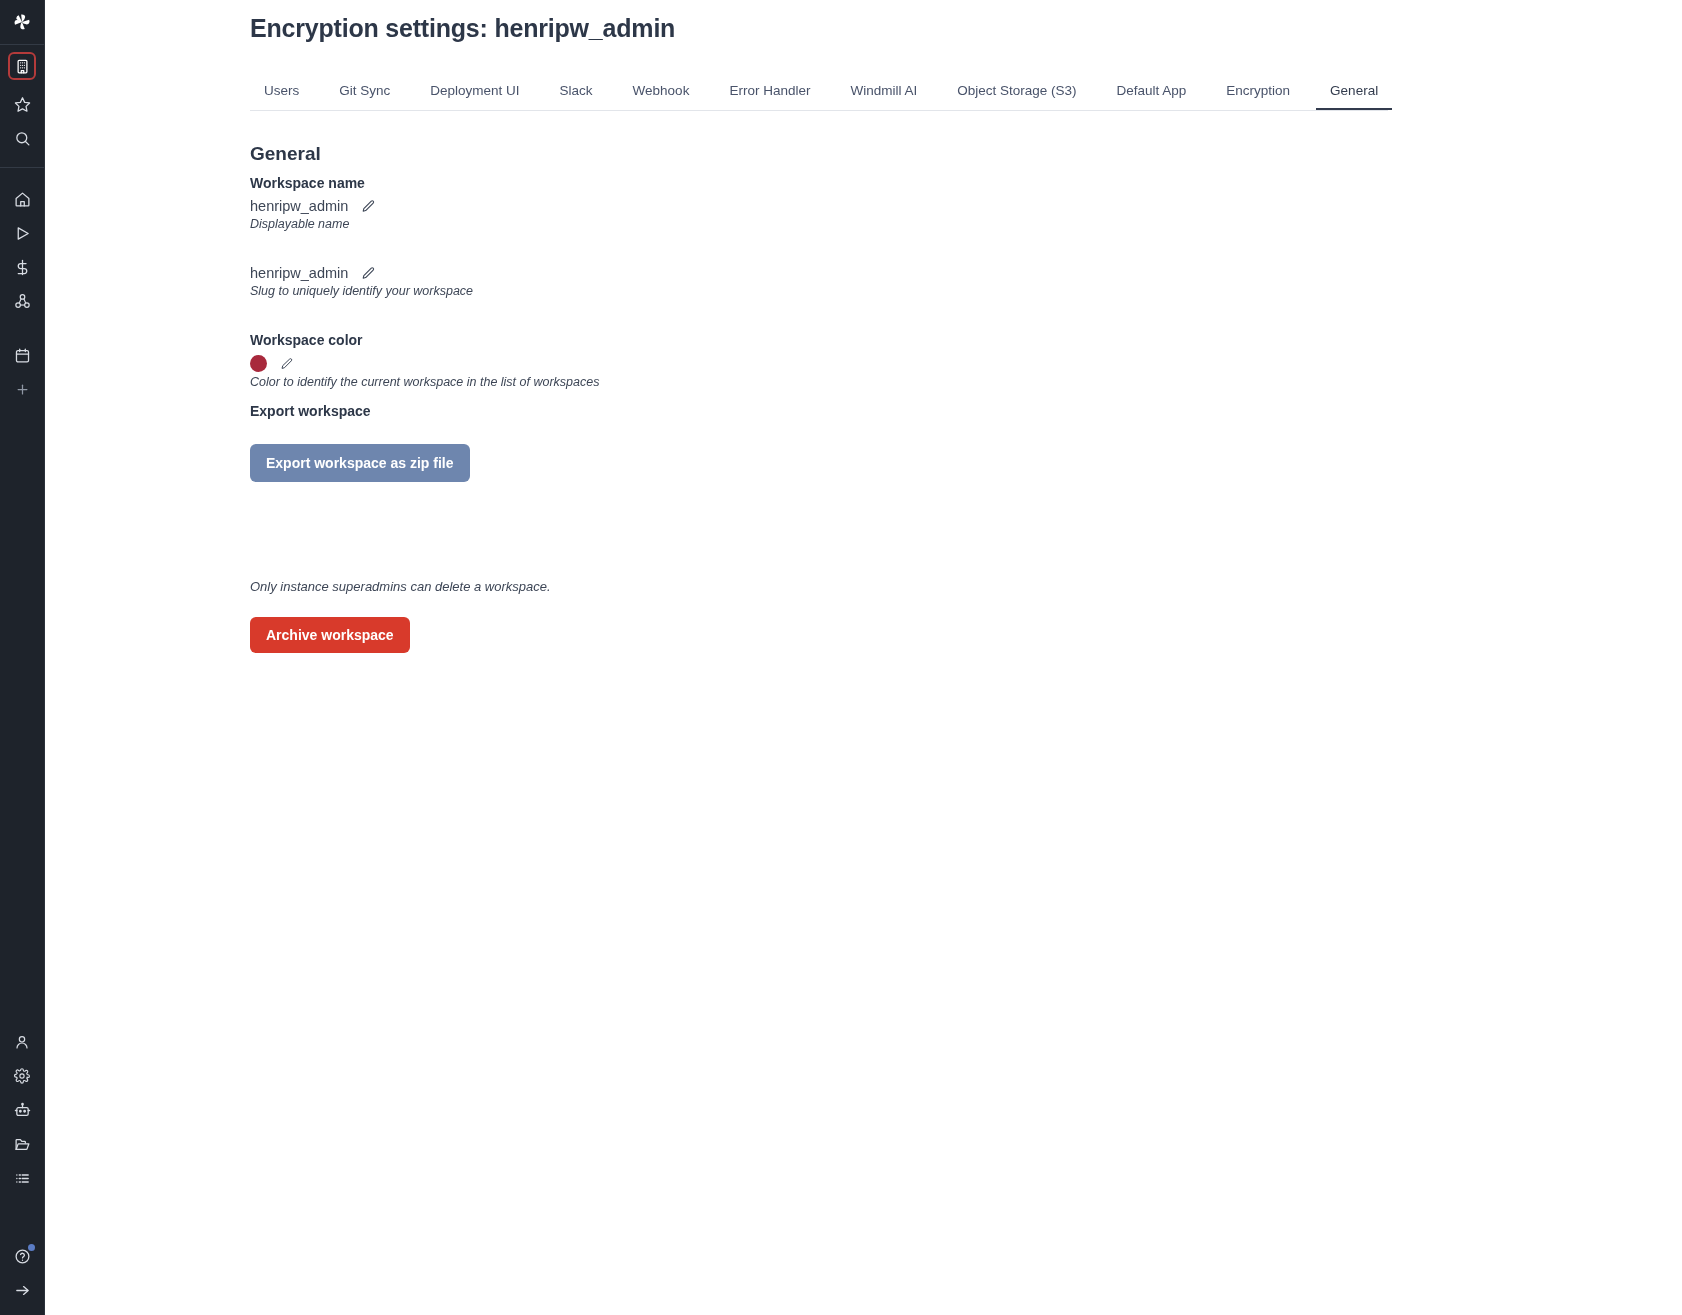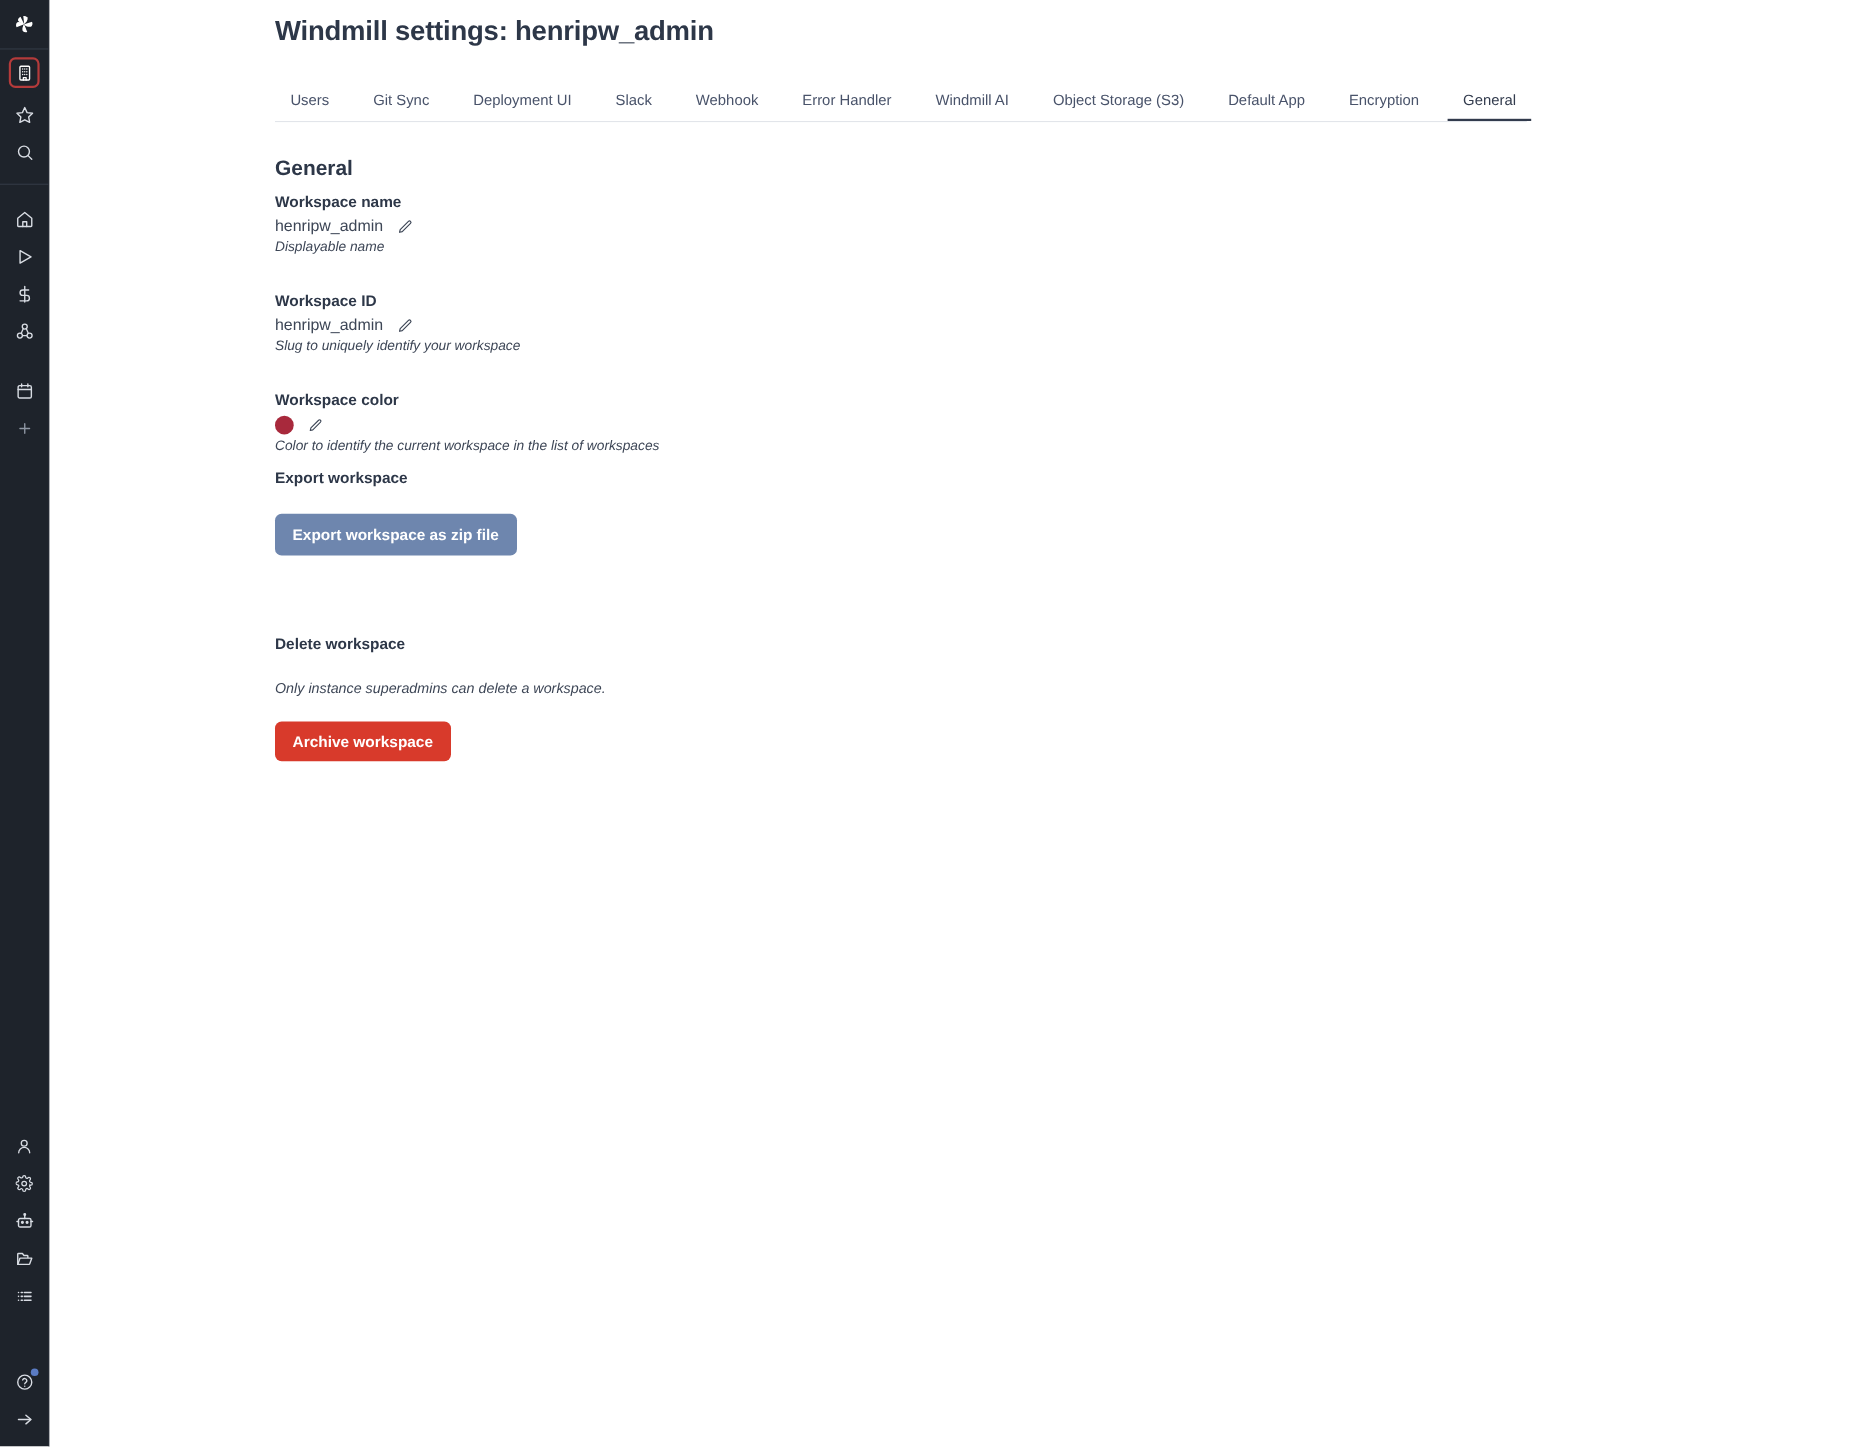--- a/index.html
+++ b/index.html
@@ -374,21 +374,21 @@
               <polyline points="13.5 6.5 20 12 13.5 17.5"></polyline>
           </svg>
         </span>
       </div>
     </div>
 
   </div>
 
   <div class="main">
 
-    <div class="page-title">Windmill settings: henripw_admin</div>
+    <div class="page-title">Encryption settings: henripw_admin</div>
 
     <div class="tabs-wrap">
       <div class="tab">Users</div>
       <div class="tab">Git Sync</div>
       <div class="tab">Deployment UI</div>
       <div class="tab">Slack</div>
       <div class="tab">Webhook</div>
       <div class="tab">Error Handler</div>
       <div class="tab">Windmill AI</div>
       <div class="tab">Object Storage (S3)</div>
@@ -408,21 +408,20 @@
           <span class="pencil">
             <svg width="15" height="15" viewBox="0 0 24 24" fill="none" stroke="#3d4656" stroke-width="1.7" stroke-linecap="round" stroke-linejoin="round">
               <path d="M16.5 3.5a2.1 2.1 0 0 1 3 3L7.5 18.5l-4 1 1-4z"></path>
             </svg>
           </span>
         </div>
         <div class="field-hint">Displayable name</div>
       </div>
 
       <div class="field">
-        <div class="field-label">Workspace ID</div>
         <div class="field-value-row">
           <span class="field-value">henripw_admin</span>
           <span class="pencil">
             <svg width="15" height="15" viewBox="0 0 24 24" fill="none" stroke="#3d4656" stroke-width="1.7" stroke-linecap="round" stroke-linejoin="round">
               <path d="M16.5 3.5a2.1 2.1 0 0 1 3 3L7.5 18.5l-4 1 1-4z"></path>
             </svg>
           </span>
         </div>
         <div class="field-hint">Slug to uniquely identify your workspace</div>
       </div>
@@ -441,20 +440,19 @@
       </div>
 
       <div>
         <div class="block-label">Export workspace</div>
         <button class="btn btn-export" style="background: rgb(110, 134, 174);">Export workspace as zip file</button>
       </div>
 
       <div class="gap-export"></div>
 
       <div>
-        <div class="block-label">Delete workspace</div>
         <div class="danger-hint">Only instance superadmins can delete a workspace.</div>
         <button class="btn btn-archive" style="background: rgb(216, 58, 43);">Archive workspace</button>
       </div>
 
     </div>
   </div>
 </div>
 
 </body></html>

